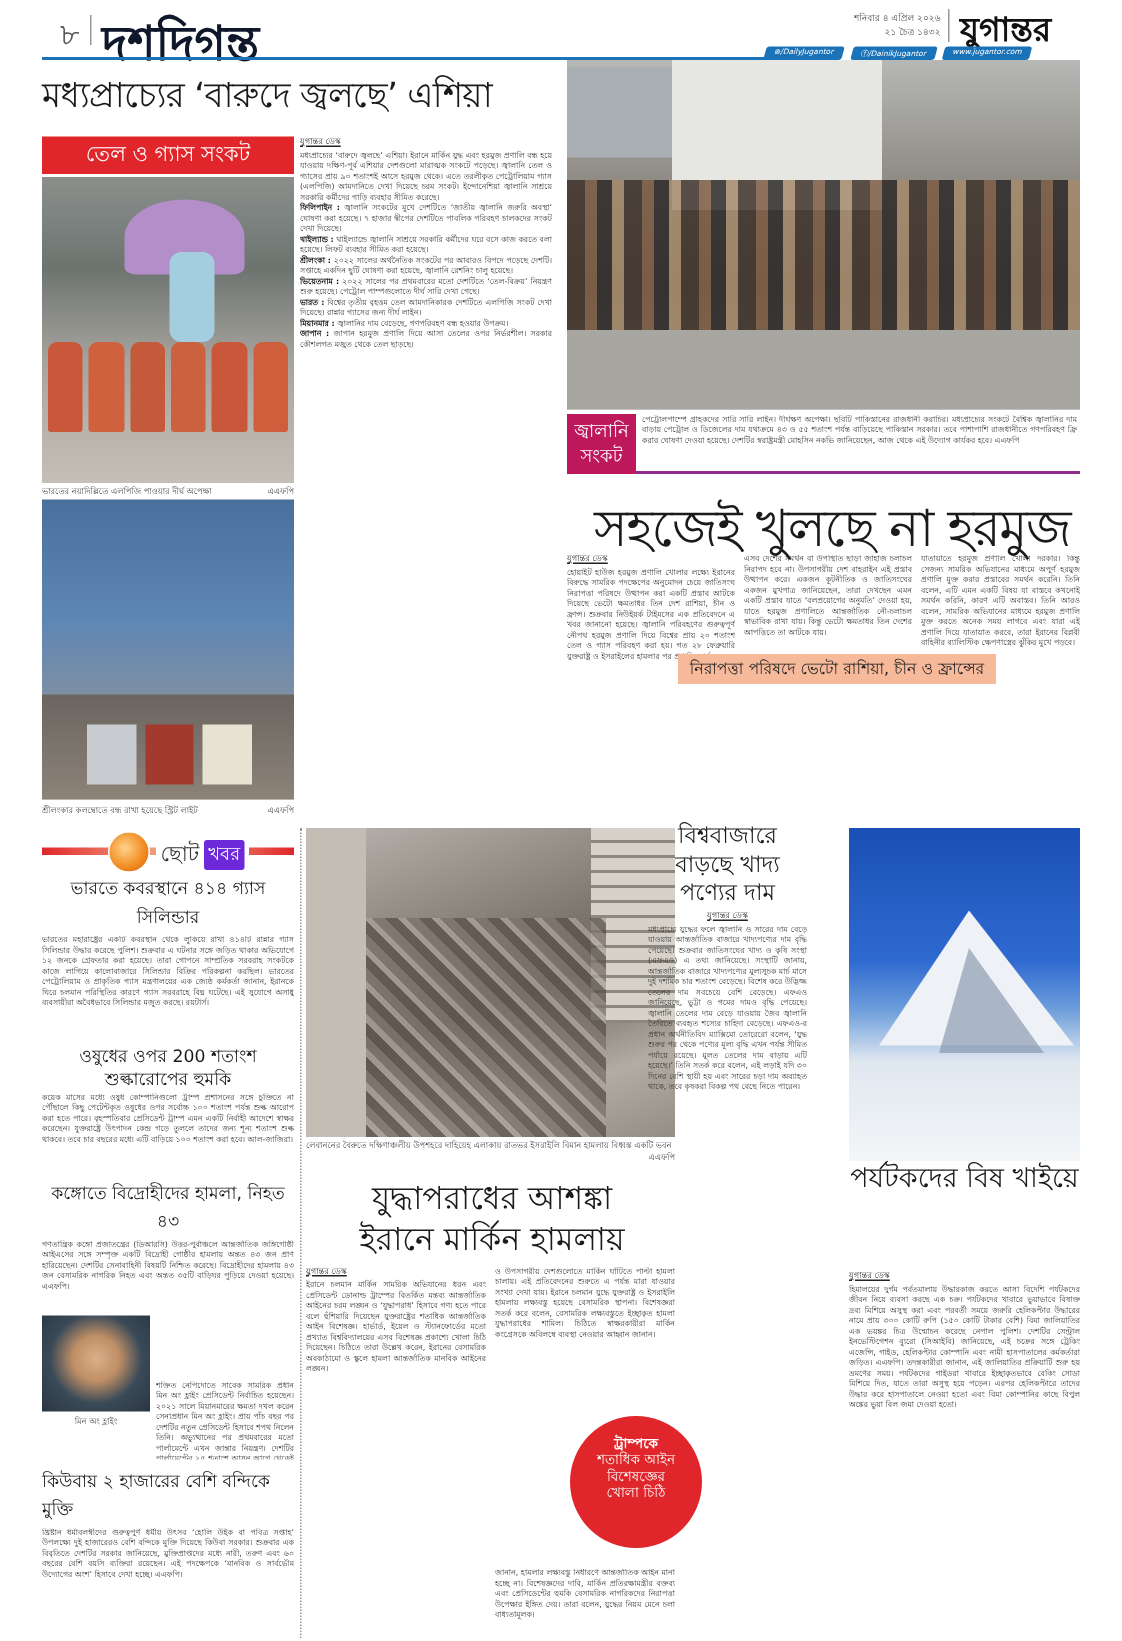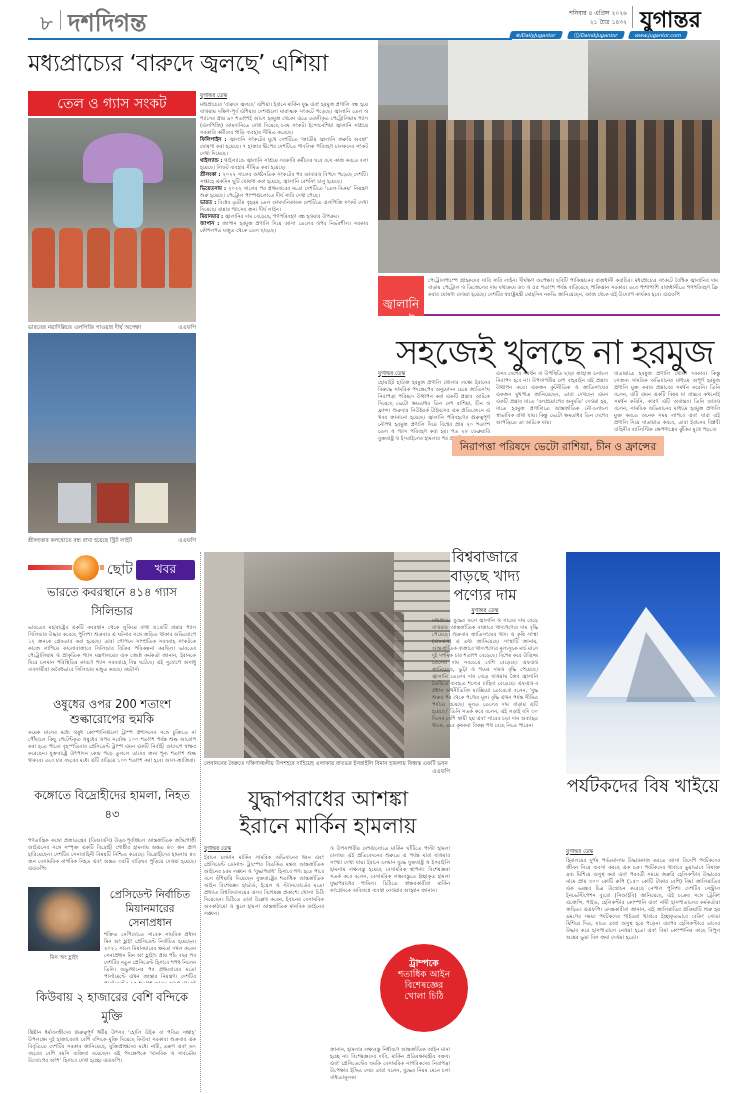--- a/index.html
+++ b/index.html
@@ -12,21 +12,21 @@
   .photo{position:absolute;overflow:hidden}
   .hl{font-family:"DejaVu Sans",sans-serif;color:#1a1a1a;font-weight:normal}
   .vrule{position:absolute;border-left:1px dotted #999}
 </style>
 </head>
 <body>
 
 <div class="abs" style="left:0;top:0;width:748px;height:42px;">
   <div class="abs" style="left:40px;top:8px;font-size:20px;color:#555;font-family:'DejaVu Sans',sans-serif;">৮</div>
   <div class="abs" style="left:60px;top:10px;width:1px;height:20px;background:#999;"></div>
-  <div class="abs" style="left:68px;top:4px;font-size:24px;font-weight:bold;color:#737373;font-family:'DejaVu Sans',sans-serif;">দশদিগন্ত</div>
+  <div class="abs" style="left:68px;top:4px;font-size:32px;font-weight:bold;color:#0f172a;font-family:'DejaVu Sans',sans-serif;">দশদিগন্ত</div>
   <div class="abs" style="left:545px;top:8px;text-align:right;width:82px;font-size:6px;color:#444;font-family:'DejaVu Sans',sans-serif;line-height:9px;">
     <div>শনিবার ৪ এপ্রিল ২০২৬</div>
     <div>২১ চৈত্র ১৪৩২</div>
   </div>
   <div class="abs" style="left:632px;top:6px;width:1px;height:22px;background:#999;"></div>
   <div class="abs" style="left:640px;top:2px;font-size:22px;font-weight:bold;color:#111;font-family:'DejaVu Serif',serif;">যুগান্তর</div>
   <div class="abs" style="left:510px;top:31px;display:flex;gap:6px;">
     <span style="background:#1a73b8;color:#fff;font-size:5px;padding:1px 6px;border-radius:2px;transform:skewX(-15deg);font-family:'DejaVu Sans',sans-serif;"><span>⊗</span><span>/DailyJugantor</span></span>
     <span style="background:#1a73b8;color:#fff;font-size:5px;padding:1px 6px;border-radius:2px;transform:skewX(-15deg);font-family:'DejaVu Sans',sans-serif;"><span>ⓕ</span><span>/DainikJugantor</span></span>
     <span style="background:#1a73b8;color:#fff;font-size:5px;padding:1px 6px;border-radius:2px;transform:skewX(-15deg);font-family:'DejaVu Sans',sans-serif;">www.jugantor.com</span>
@@ -83,21 +83,21 @@
 </div>
 
 <div class="photo" style="left:378px;top:40px;width:342px;height:233px;background:linear-gradient(180deg,#b6b8b5 0%,#8e8a84 35%,#6a5f56 65%,#9a968f 100%);">
   <div class="abs" style="left:70px;top:0;width:140px;height:100px;background:#e6e6e2;"></div>
   <div class="abs" style="left:0;top:5px;width:70px;height:60px;background:#a9aeb2;"></div>
   <div class="abs" style="left:0;top:80px;width:342px;height:100px;background:repeating-linear-gradient(90deg,#3f332b 0 12px,#7d5c44 12px 20px,#2d2a2a 20px 30px,#a58a6c 30px 38px);opacity:.85;"></div>
   <div class="abs" style="left:0;top:180px;width:342px;height:53px;background:#a8a6a1;"></div>
 </div>
 
 <div class="abs" style="left:378px;top:276px;width:342px;height:40px;border-bottom:2px solid #8e2a8e;">
-  <div class="abs" style="left:0;top:0;width:46px;height:40px;background:#ef4444;color:#fff;font-size:12px;line-height:17px;text-align:center;padding-top:20px;font-family:'DejaVu Sans',sans-serif;">
+  <div class="abs" style="left:0;top:0;width:46px;height:40px;background:#be185d;color:#fff;font-size:12px;line-height:17px;text-align:center;padding-top:3px;font-family:'DejaVu Sans',sans-serif;">
     <div>জ্বালানি</div>
     <div>সংকট</div>
   </div>
   <div class="abs body-text" style="left:50px;top:1px;width:290px;height:36px;">
     <span>পেট্রোলপাম্পে গ্রাহকদের সারি সারি লাইন। দীর্ঘক্ষণ অপেক্ষা। ছবিটি পাকিস্তানের রাজধানী করাচির। মধ্যপ্রাচ্যের সংকটে বৈশ্বিক জ্বালানির দাম বাড়ায় পেট্রোল ও ডিজেলের দাম যথাক্রমে ৪৩ ও ৫৫ শতাংশ পর্যন্ত বাড়িয়েছে পাকিস্তান সরকার। তবে পাশাপাশি রাজধানীতে গণপরিবহণ ফ্রি করার ঘোষণা দেওয়া হয়েছে। দেশটির স্বরাষ্ট্রমন্ত্রী মোহসিন নকভি জানিয়েছেন, আজ থেকে এই উদ্যোগ কার্যকর হবে।</span> <span>এএফপি</span>
   </div>
 </div>
 
 <div class="abs hl" style="left:396px;top:326px;font-size:34px;white-space:nowrap;letter-spacing:-1px;">সহজেই খুলছে না হরমুজ</div>
 <div class="abs body-text" style="left:378px;top:370px;width:112px;height:165px;">
@@ -112,52 +112,47 @@
 </div>
 <div class="abs" style="left:452px;top:436px;width:212px;height:20px;background:#f6b99a;font-size:10.5px;line-height:20px;text-align:center;color:#222;font-family:'DejaVu Sans',sans-serif;">
   <span>নিরাপত্তা পরিষদে ভেটো রাশিয়া, চীন ও ফ্রান্সের</span>
 </div>
 
 <div class="abs" style="left:28px;top:554px;width:168px;height:28px;">
   <div class="abs" style="left:0;top:11px;width:168px;height:5px;background:linear-gradient(90deg,#e0262b,#f19a7a 40%,#f19a7a 60%,#e0262b);"></div>
   <div class="abs" style="left:44px;top:0;width:28px;height:28px;border-radius:50%;background:radial-gradient(circle at 40% 40%,#ffd28a,#f08a1e 60%,#d95a10);border:1px solid #fff;"></div>
   <div class="abs" style="left:76px;top:4px;background:#fff;padding:0 3px;display:flex;gap:3px;align-items:center;font-family:'DejaVu Sans',sans-serif;">
     <span style="font-size:14px;color:#333;">ছোট</span>
-    <span style="font-size:12px;color:#fff;background:#4c1d95;padding:0 19px;border-radius:2px;">খবর</span>
+    <span style="font-size:12px;color:#fff;background:#6d28d9;padding:0 3px;border-radius:2px;">খবর</span>
   </div>
 </div>
 
 <div class="abs" style="left:28px;top:584px;width:168px;">
   <div>
     <div class="hl" style="font-size:11.5px;text-align:center;margin-bottom:2px;">ভারতে কবরস্থানে ৪১৪ গ্যাস সিলিন্ডার</div>
     <div class="body-text" style="height:70px;">ভারতের মহারাষ্ট্রের একটি কবরস্থান থেকে লুকিয়ে রাখা ৪১৪টি রান্নার গ্যাস সিলিন্ডার উদ্ধার করেছে পুলিশ। শুক্রবার এ ঘটনার সঙ্গে জড়িত থাকার অভিযোগে ১২ জনকে গ্রেফতার করা হয়েছে। তারা গোপনে সাম্প্রতিক সরবরাহ সংকটকে কাজে লাগিয়ে কালোবাজারে সিলিন্ডার বিক্রির পরিকল্পনা করছিল। ভারতের পেট্রোলিয়াম ও প্রাকৃতিক গ্যাস মন্ত্রণালয়ের এক জ্যেষ্ঠ কর্মকর্তা জানান, ইরানকে ঘিরে চলমান পরিস্থিতির কারণে গ্যাস সরবরাহে বিঘ্ন ঘটেছে। এই সুযোগে অসাধু ব্যবসায়ীরা অবৈধভাবে সিলিন্ডার মজুত করছে। রয়টার্স।</div>
   </div>
   <div style="margin-top:3px;">
     <div class="hl" style="font-size:11.5px;text-align:center;line-height:15px;">ওষুধের ওপর 200 শতাংশ</div>
     <div class="hl" style="font-size:11.5px;text-align:center;line-height:15px;margin-bottom:2px;">শুল্কারোপের হুমকি</div>
     <div class="body-text" style="height:56px;">কয়েক মাসের মধ্যে ওষুধ কোম্পানিগুলো ট্রাম্প প্রশাসনের সঙ্গে চুক্তিতে না পৌঁছালে কিছু পেটেন্টকৃত ওষুধের ওপর সর্বোচ্চ ১০০ শতাংশ পর্যন্ত শুল্ক আরোপ করা হতে পারে। বৃহস্পতিবার প্রেসিডেন্ট ট্রাম্প এমন একটি নির্বাহী আদেশে স্বাক্ষর করেছেন। যুক্তরাষ্ট্রে উৎপাদন কেন্দ্র গড়ে তুললে তাদের জন্য শূন্য শতাংশ শুল্ক থাকবে। তবে চার বছরের মধ্যে এটি বাড়িয়ে ১০০ শতাংশ করা হবে। আল-জাজিরা।</div>
   </div>
   <div style="margin-top:2px;">
-    <div class="hl" style="font-size:11.5px;text-align:center;margin-bottom:12px;">কঙ্গোতে বিদ্রোহীদের হামলা, নিহত ৪৩</div>
+    <div class="hl" style="font-size:11.5px;text-align:center;margin-bottom:2px;">কঙ্গোতে বিদ্রোহীদের হামলা, নিহত ৪৩</div>
     <div class="body-text" style="height:42px;">গণতান্ত্রিক কঙ্গো প্রজাতন্ত্রের (ডিআরসি) উত্তর-পূর্বাঞ্চলে আন্তর্জাতিক জঙ্গিগোষ্ঠী আইএসের সঙ্গে সম্পৃক্ত একটি বিদ্রোহী গোষ্ঠীর হামলায় অন্তত ৪৩ জন প্রাণ হারিয়েছেন। দেশটির সেনাবাহিনী বিষয়টি নিশ্চিত করেছে। বিদ্রোহীদের হামলায় ৪৩ জন বেসামরিক নাগরিক নিহত এবং অন্তত ৩৫টি বাড়িঘর পুড়িয়ে দেওয়া হয়েছে। এএফপি।</div>
   </div>
   <div style="position:relative;height:96px;margin-top:8px;">
     <div class="photo" style="left:0;top:0;width:72px;height:64px;background:radial-gradient(ellipse at 50% 45%,#d9b08a 0%,#c08f66 30%,#3a4a58 60%,#2b3540 100%);"></div>
     <div class="abs caption" style="left:0;top:67px;width:72px;justify-content:center;">
         <span>মিন অং হ্লাইং</span>
       </div>
-    <div class="abs" style="left:76px;top:0;width:92px;text-align:center;">
-      <div class="hl" style="font-size:10.5px;line-height:14px;">প্রেসিডেন্ট নির্বাচিত</div>
-      <div class="hl" style="font-size:10.5px;line-height:14px;">মিয়ানমারের</div>
-      <div class="hl" style="font-size:10.5px;line-height:14px;">সেনাপ্রধান</div>
-    </div>
     <div class="abs body-text" style="left:76px;top:44px;width:92px;height:52px;">শক্তিত নেপিদোতে সাবেক সামরিক প্রধান মিন অং হ্লাইং প্রেসিডেন্ট নির্বাচিত হয়েছেন। ২০২১ সালে মিয়ানমারের ক্ষমতা দখল করেন সেনাপ্রধান মিন অং হ্লাইং। প্রায় পাঁচ বছর পর দেশটির নতুন প্রেসিডেন্ট হিসাবে শপথ নিলেন তিনি। অভ্যুত্থানের পর প্রথমবারের মতো পার্লামেন্টে এখন জান্তার নিয়ন্ত্রণ। দেশটির পার্লামেন্টের ২৫ শতাংশ আসন আগে থেকেই সামরিক বাহিনীর জন্য সংরক্ষিত। বিবিসি।</div>
   </div>
   <div style="margin-top:6px;">
-    <div class="hl" style="font-size:11.5px;text-align:center;margin-bottom:2px;">কিউবায় ২ হাজারের বেশি বন্দিকে মুক্তি</div>
+    <div class="hl" style="font-size:11.5px;margin-bottom:2px;">কিউবায় ২ হাজারের বেশি বন্দিকে মুক্তি</div>
     <div class="body-text" style="height:42px;">খ্রিষ্টান ধর্মাবলম্বীদের গুরুত্বপূর্ণ ধর্মীয় উৎসব ‘হোলি উইক বা পবিত্র সপ্তাহ’ উপলক্ষ্যে দুই হাজারেরও বেশি বন্দিকে মুক্তি দিয়েছে কিউবা সরকার। শুক্রবার এক বিবৃতিতে দেশটির সরকার জানিয়েছে, মুক্তিপ্রাপ্তদের মধ্যে নারী, তরুণ এবং ৬০ বছরের বেশি বয়সি ব্যক্তিরা রয়েছেন। এই পদক্ষেপকে ‘মানবিক ও সার্বভৌম উদ্যোগের অংশ’ হিসাবে দেখা হচ্ছে। এএফপি।</div>
   </div>
 </div>
 
 <div class="vrule" style="left:200px;top:552px;height:540px;"></div>
 <div class="photo" style="left:204px;top:552px;width:246px;height:206px;background:linear-gradient(160deg,#b9b5ae 0%,#8e8880 30%,#6a625b 55%,#b2aca3 80%,#948d83 100%);">
   <div class="abs" style="left:0;top:0;width:40px;height:206px;background:#c3beb5;"></div>
   <div class="abs" style="left:190px;top:0;width:56px;height:130px;background:repeating-linear-gradient(180deg,#d6d2ca 0 8px,#8c877f 8px 10px);"></div>
   <div class="abs" style="left:40px;top:60px;width:160px;height:146px;background:repeating-linear-gradient(45deg,#5b534c 0 6px,#a9a199 6px 10px,#7c736a 10px 16px);opacity:.8;"></div>
 </div>

